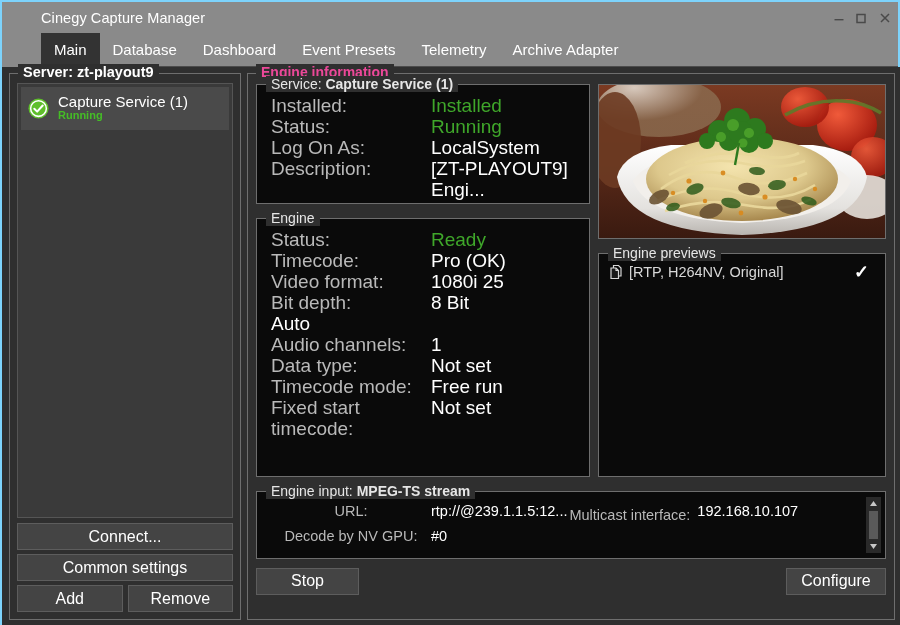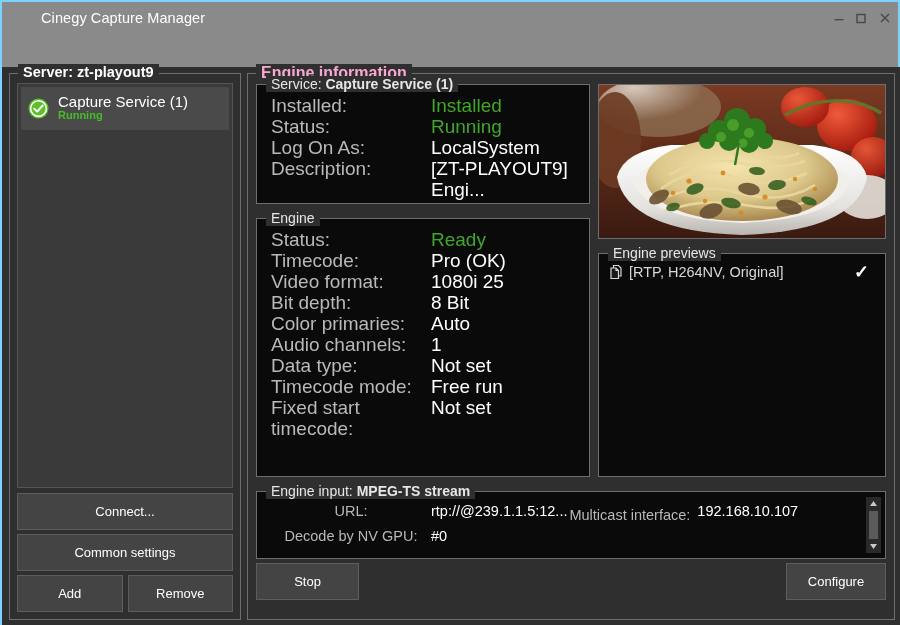--- a/index.html
+++ b/index.html
@@ -130,45 +130,45 @@
     position: relative;
   }
   .svc-text { display: flex; flex-direction: column; line-height: 1.05; }
   .svc-name { font-size: 15px; color: #ffffff; }
   .svc-status { font-size: 11px; color: #45bd26; font-weight: bold; }
 
   .btn {
     background: #444444;
     border: 1px solid #5d5d5d;
     color: #ffffff;
-    font-size: 13px;
-    height: 37px;
+    font-size: 16px;
+    height: 27px;
     display: flex; align-items: center; justify-content: center;
     font-family: "Liberation Sans", sans-serif;
     user-select: none;
   }
   #left-buttons { margin-top: 5px; display: flex; flex-direction: column; gap: 4px; }
   #addremove { display: flex; gap: 5px; }
   #addremove .btn { flex: 1; }
 
   
   #right-panel {
     flex: 1;
     padding: 10px 8px 8px 8px;
     display: flex;
     flex-direction: column;
   }
   #engine-info-title {
     position: absolute;
     top: -10px; left: 8px;
     background: #2f2f2f;
     padding: 0 5px;
-    font-size: 16px;
+    font-size: 14px;
     font-weight: bold;
-    color: #f9a8d4;
+    color: #ec4899;
     white-space: nowrap;
   }
   #top-row {
     display: flex;
     gap: 8px;
     height: 393px;
   }
   #info-col {
     flex: 1;
     display: flex; flex-direction: column; gap: 14px;
@@ -279,20 +279,28 @@
           </svg>
       </div>
       <div class="win-btn" style="width:26px;">
         <svg width="12" height="12" viewBox="0 0 12 12">
             <path d="M2 2 L10 10 M10 2 L2 10" stroke="#4a4a4a" stroke-width="1.5" fill="none"></path>
           </svg>
       </div>
     </div>
   </div>
 
+  <div id="tabstrip">
+    <div class="tab active">Main</div>
+    <div class="tab">Database</div>
+    <div class="tab">Dashboard</div>
+    <div class="tab">Event Presets</div>
+    <div class="tab">Telemetry</div>
+    <div class="tab">Archive Adapter</div>
+  </div>
 
   <div id="body">
 
     <div id="left-panel" class="groupbox">
       <div id="server-title">Server: zt-playout9</div>
 
       <div id="server-list">
         <div class="service-row">
           <div class="ok-icon">
             <svg width="23" height="23" viewBox="0 0 24 24">
@@ -360,21 +368,20 @@
               </div>
               <div class="kv">
                 <span class="k">Video format:</span>
                 <span class="v">1080i 25</span>
               </div>
               <div class="kv">
                 <span class="k">Bit depth:</span>
                 <span class="v">8 Bit</span>
               </div>
               <div class="kv">
-                <span class="k">Color primaries:</span>
                 <span class="v">Auto</span>
               </div>
               <div class="kv">
                 <span class="k">Audio channels:</span>
                 <span class="v">1</span>
               </div>
               <div class="kv">
                 <span class="k">Data type:</span>
                 <span class="v">Not set</span>
               </div>

